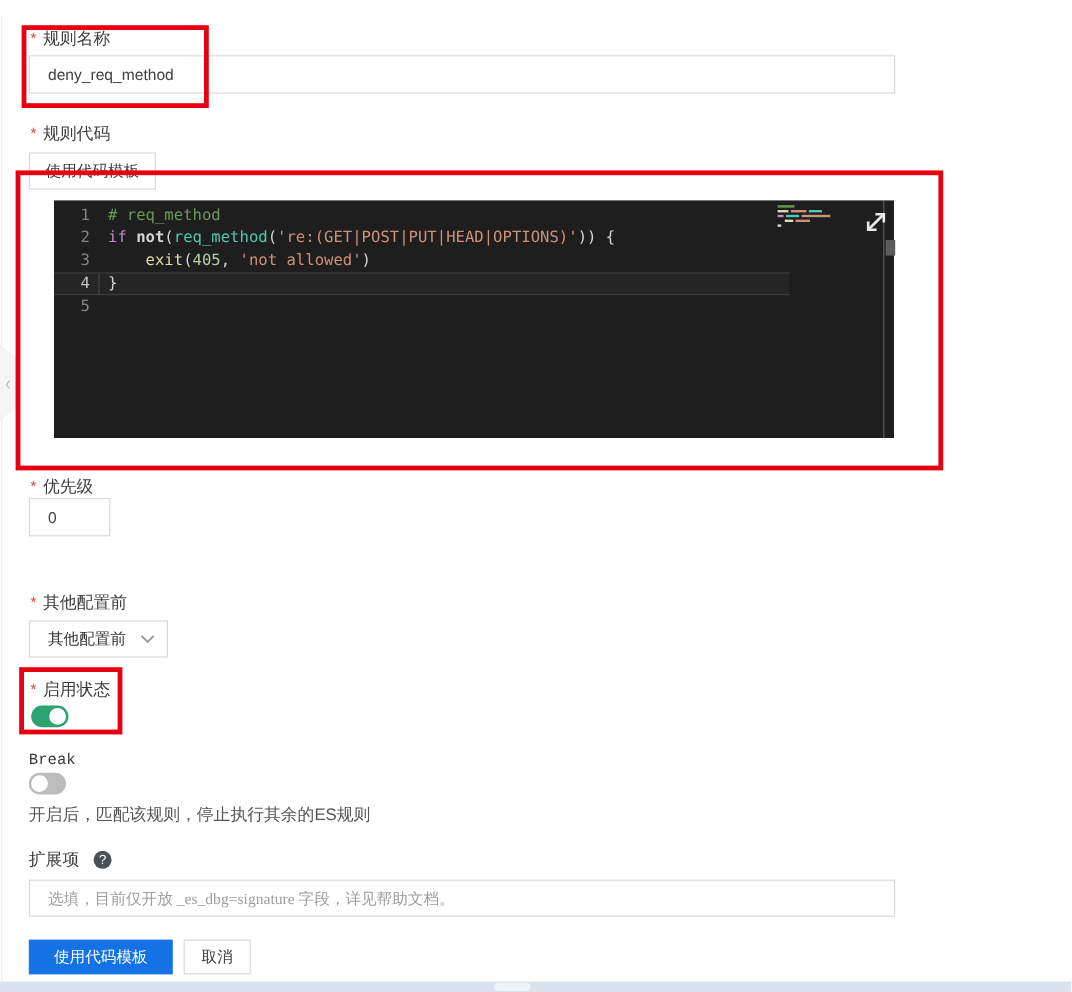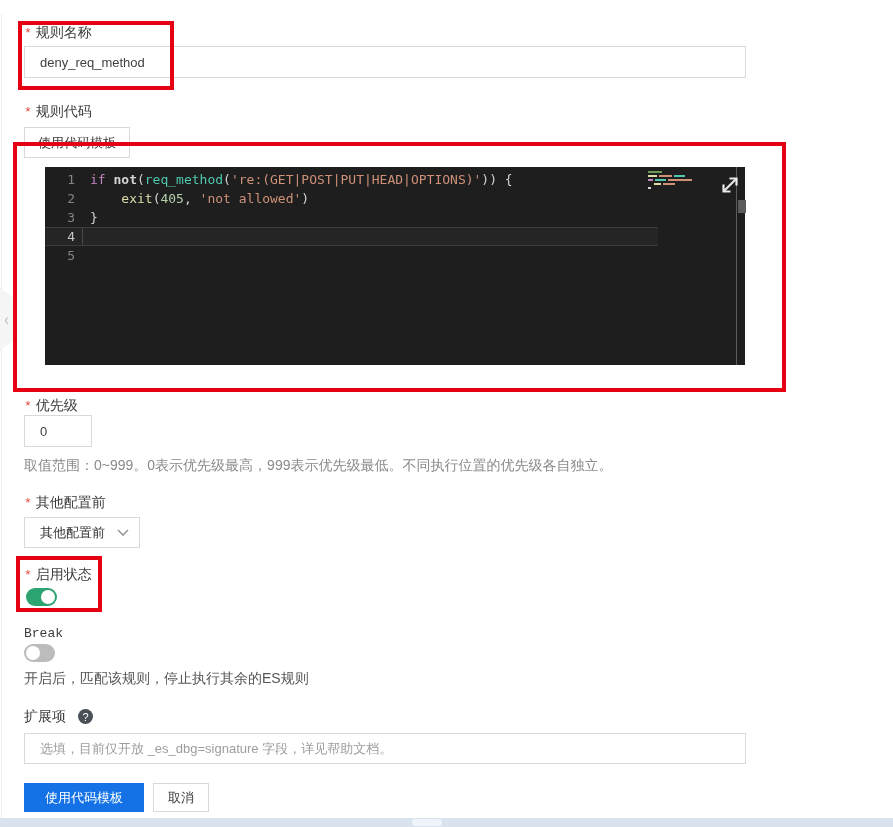--- a/index.html
+++ b/index.html
@@ -99,20 +99,21 @@
     <div class="indent-guide"></div>
     <div class="code-area">
       <div class="gutter" id="gutter">
           <div>1</div>
           <div>2</div>
           <div>3</div>
           <div class="active">4</div>
           <div>5</div>
         </div>
       <div class="code-text" id="code-lines">
+          <div class="code-line"><span style="color: rgb(106, 153, 85);"># req_method</span></div>
           <div class="code-line"><span style="color: rgb(197, 134, 192);">if </span><span style="color: rgb(212, 212, 212); font-weight: bold;">not</span><span style="color: rgb(212, 212, 212);">(</span><span style="color: rgb(78, 201, 176);">req_method</span><span style="color: rgb(212, 212, 212);">(</span><span style="color: rgb(206, 145, 120);">'re:(GET|POST|PUT|HEAD|OPTIONS)'</span><span style="color: rgb(212, 212, 212);">)) {</span></div>
           <div class="code-line"><span style="color: rgb(212, 212, 212);">    </span><span style="color: rgb(220, 220, 170);">exit</span><span style="color: rgb(212, 212, 212);">(</span><span style="color: rgb(181, 206, 168);">405</span><span style="color: rgb(212, 212, 212);">, </span><span style="color: rgb(206, 145, 120);">'not allowed'</span><span style="color: rgb(212, 212, 212);">)</span></div>
           <div class="code-line"><span style="color: rgb(212, 212, 212);">}</span></div>
         </div>
     </div>
     <div class="minimap" id="minimap">
         <div class="mrow">
           <div class="mseg" style="width: 14px; background: rgb(106, 153, 85);"></div>
         </div>
         <div class="mrow">
@@ -144,21 +145,20 @@
     </div>
     <div class="ed-scrollbar">
       <div class="ed-thumb"></div>
     </div>
   </div>
 
   <div class="field-label" style="top:397px;">
     <span class="req">*</span><span>优先级</span>
   </div>
   <input class="text-input" style="top: 415px; width: 68px; height: 32px;" value="0">
-  <div class="help-text" style="top:457px;">取值范围：0~999。0表示优先级最高，999表示优先级最低。不同执行位置的优先级各自独立。</div>
 
   <div class="field-label" style="top:494px;">
     <span class="req">*</span><span>其他配置前</span>
   </div>
   <div class="select-box">
     <span class="sel-val">其他配置前</span>
     <svg width="12" height="8" viewBox="0 0 12 8">
       <path d="M1 1 L6 6 L11 1" stroke="#9a9a9a" stroke-width="1.6" fill="none"></path>
     </svg>
   </div>
@@ -175,21 +175,21 @@
     <div class="knob"></div>
   </div>
   <div class="body-text" style="top:670px;">开启后，匹配该规则，停止执行其余的ES规则</div>
 
   <div class="field-label" style="top:708px;">
     <span>扩展项</span>
   </div>
   <div class="help-icon" style="left:78px; top:709px;">
     <span>?</span>
   </div>
-  <input class="text-input" style="top: 733px; width: 722px; height: 31px;" placeholder="选填，目前仅开放 _es_dbg=signature 字段，详见帮助文档。">
+  <input class="text-input" style="top: 733px; width: 722px; height: 31px; font-family: Liberation Serif, serif;" placeholder="选填，目前仅开放 _es_dbg=signature 字段，详见帮助文档。">
 
   <button class="btn-primary" style="left:24px; top:783px; width:120px; height:29px;">使用代码模板</button>
   <button class="btn-plain" style="left:153px; top:783px; width:56px; height:29px;">取消</button>
 
   <div class="anno" style="left:18px; top:21px; width:156px; height:69px;"></div>
   <div class="anno" style="left:13px; top:142px; width:773px; height:250px;"></div>
   <div class="anno" style="left:16px; top:556px; width:86px; height:56px;"></div>
 
   <div class="bottom-bar">
     <div class="bottom-thumb"></div>

